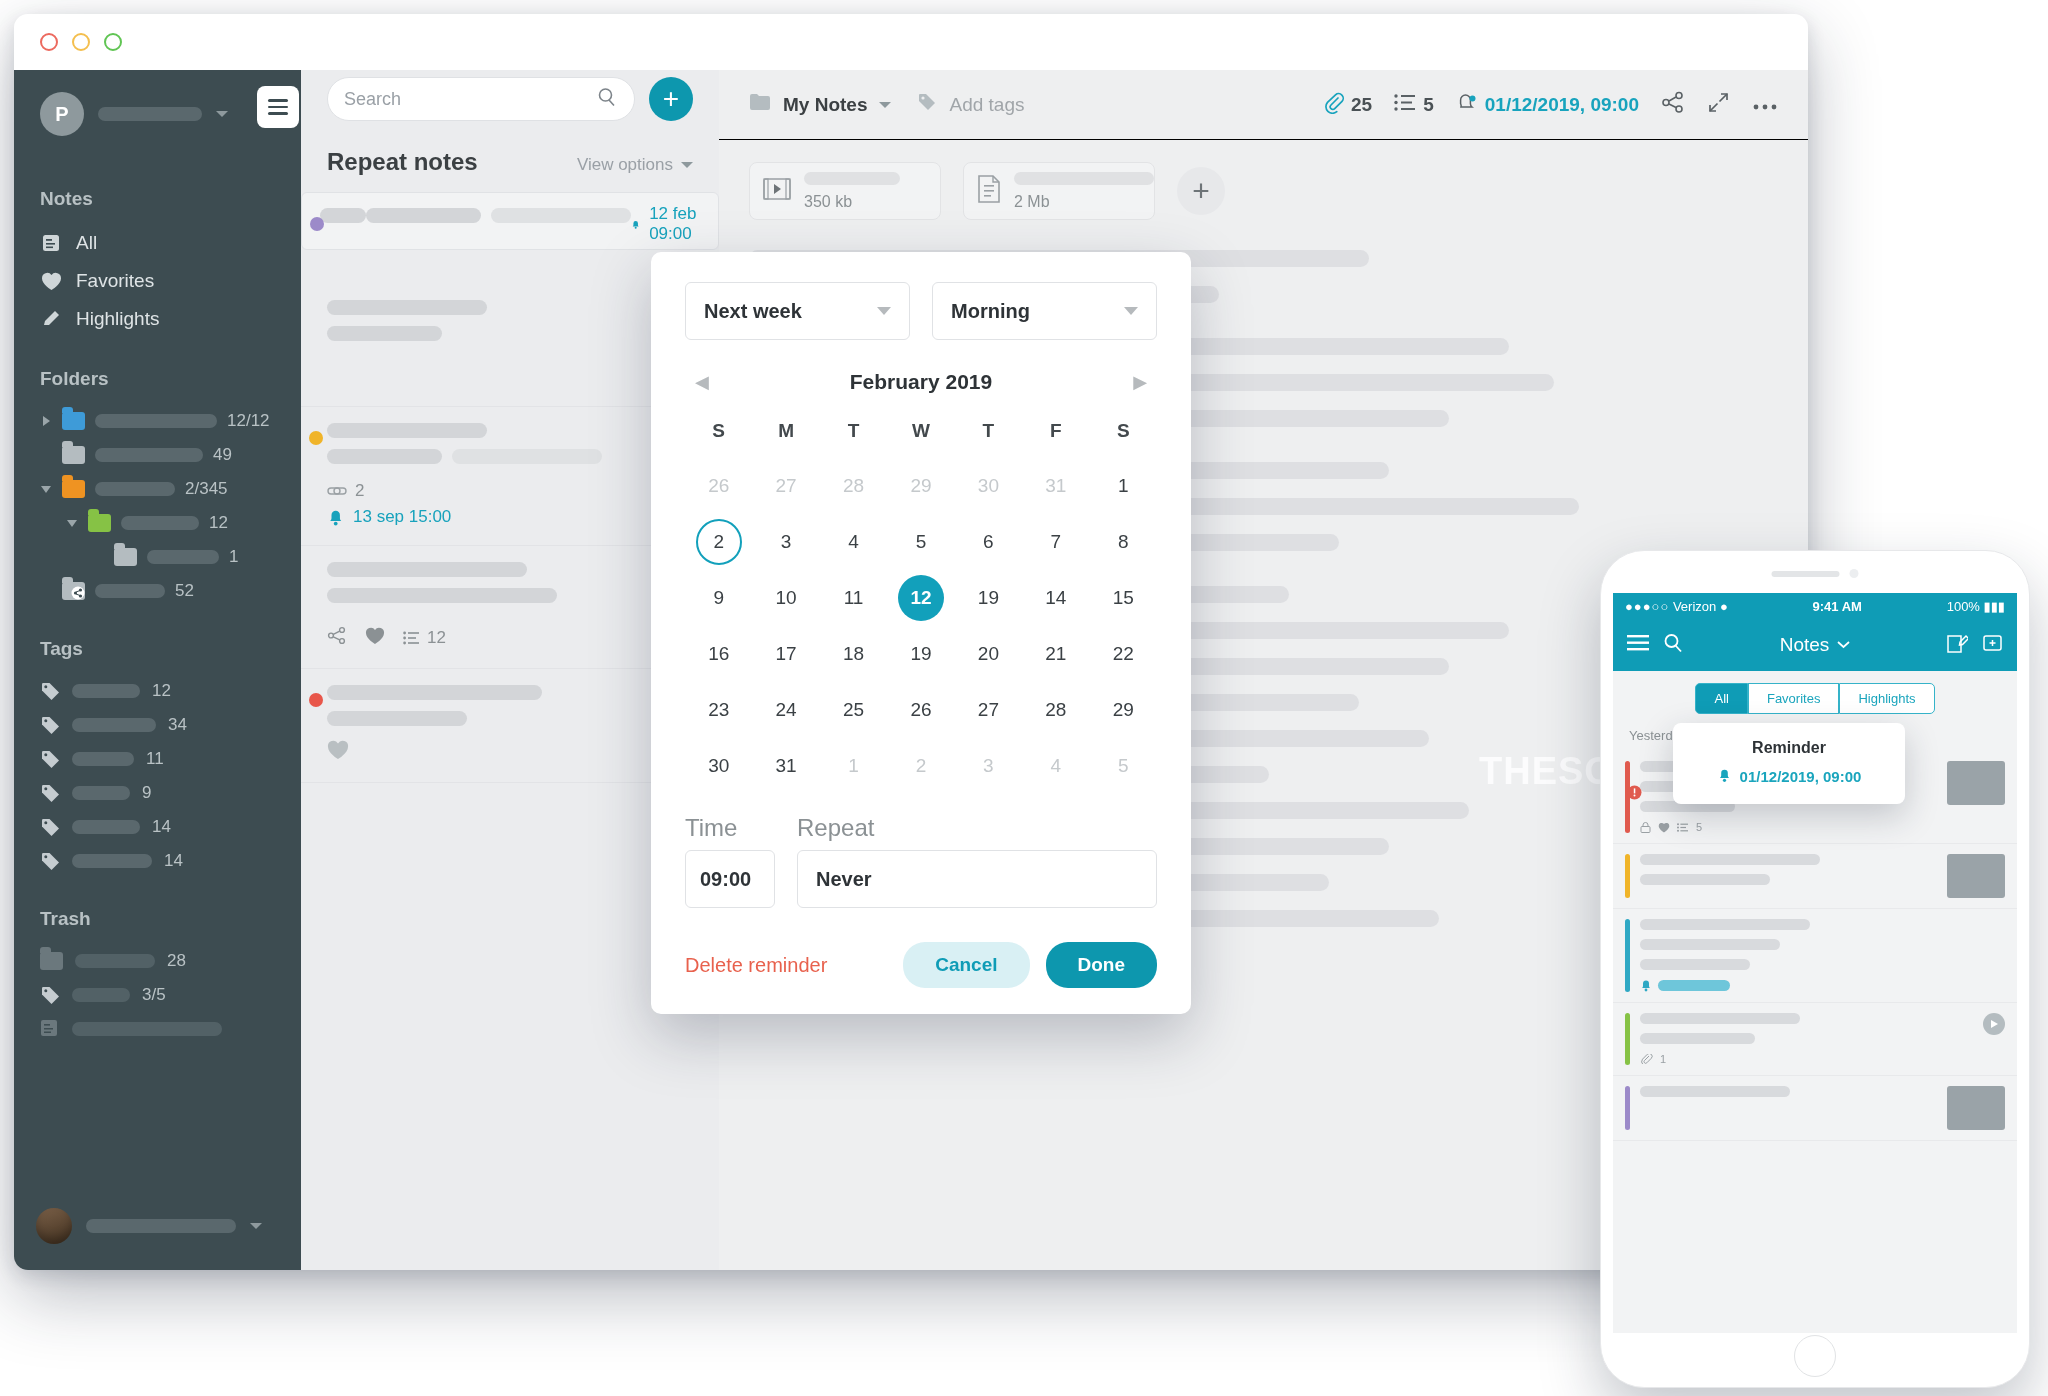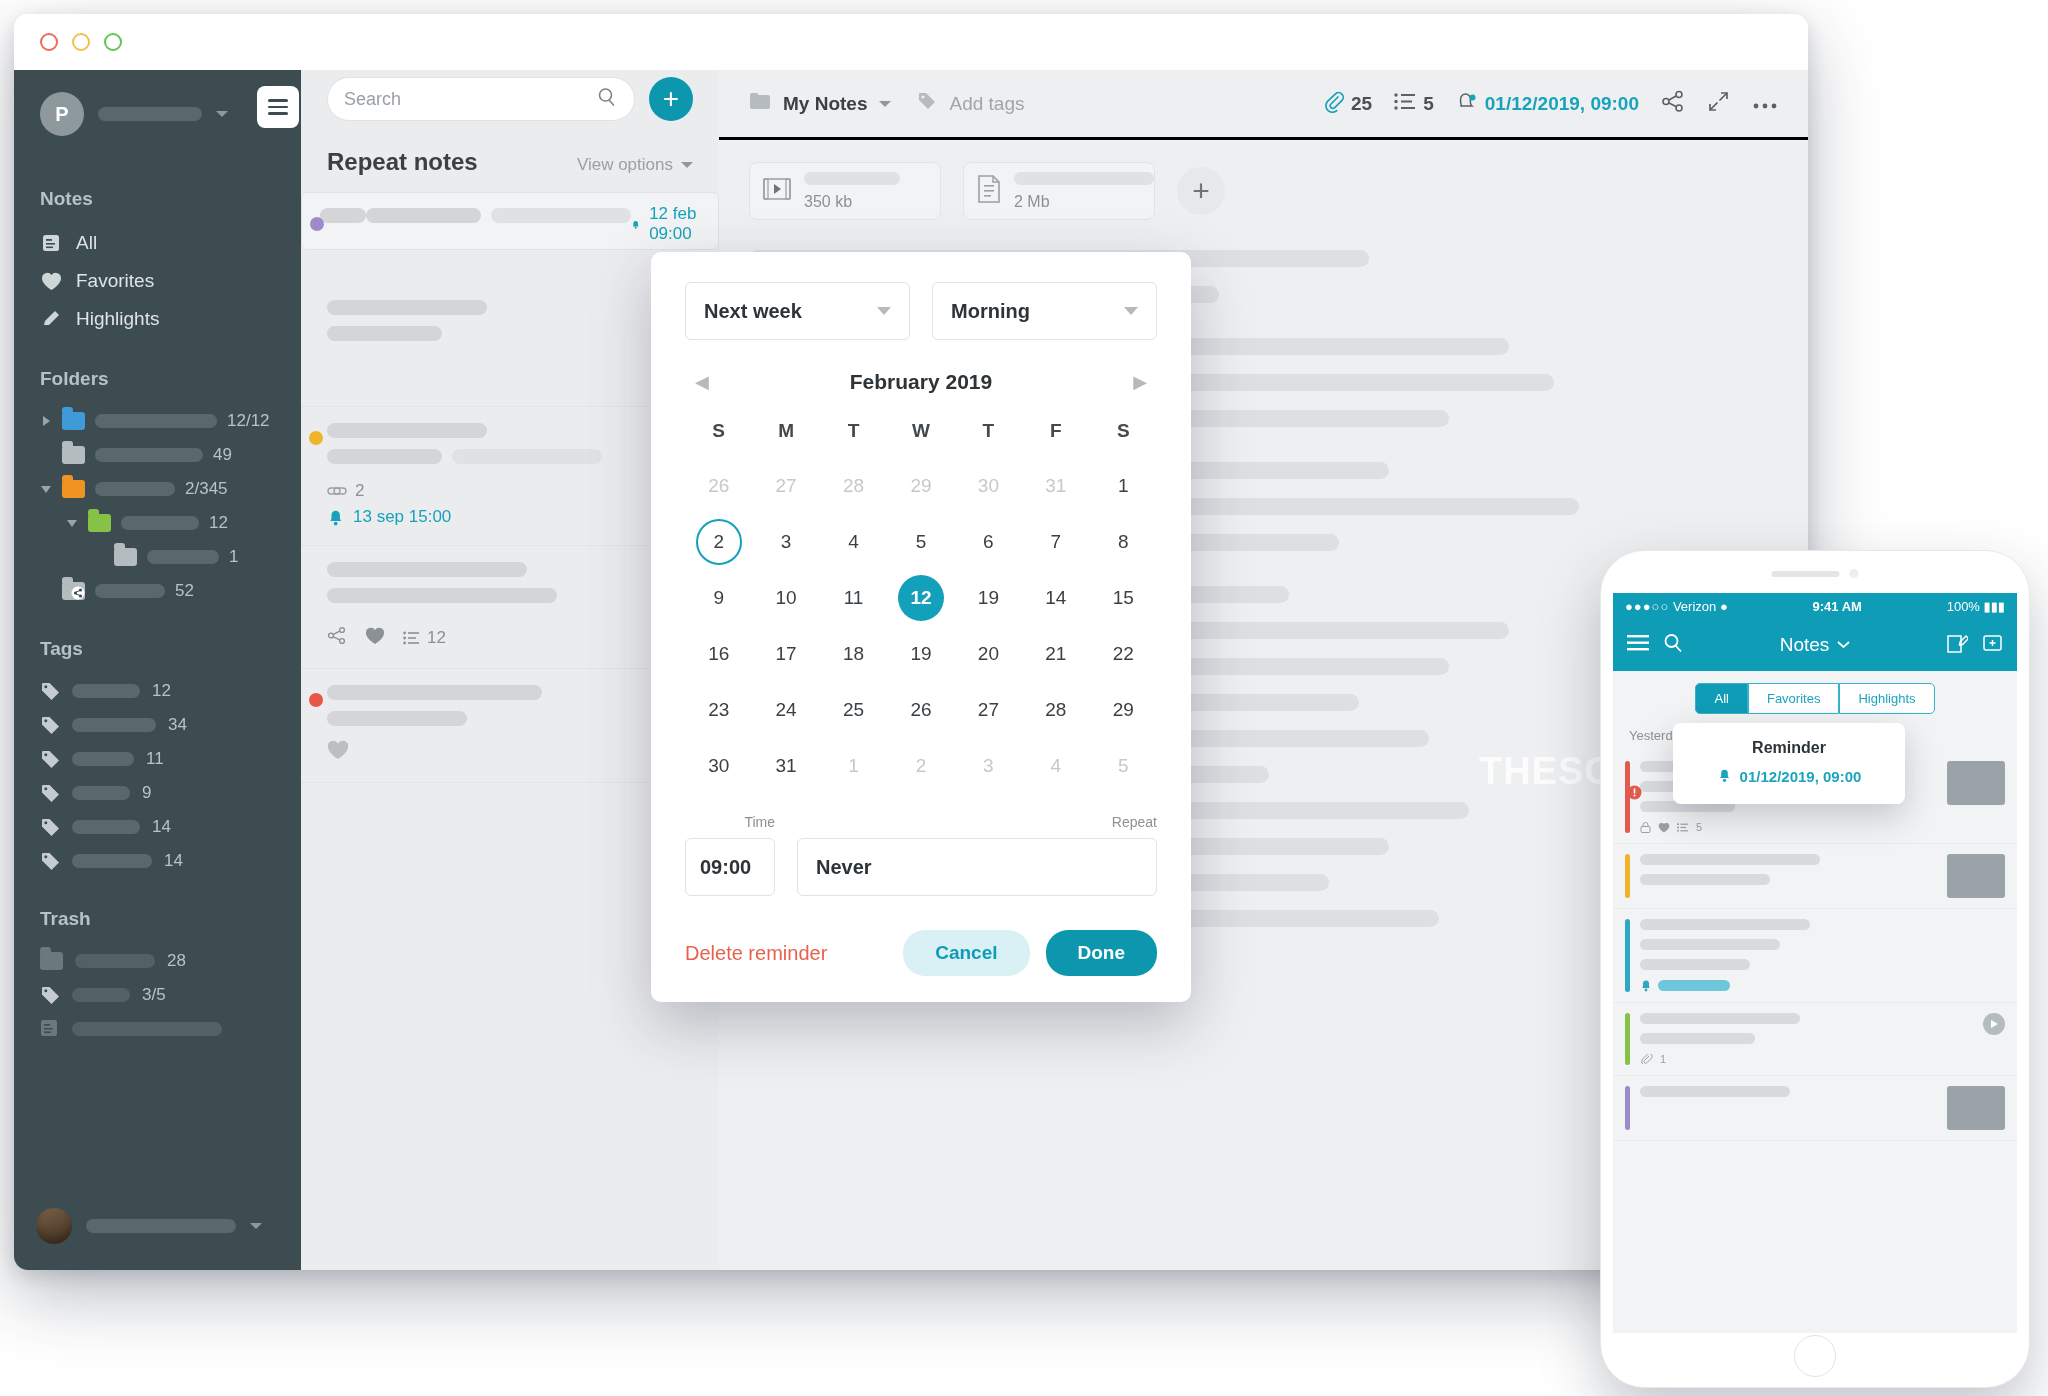--- a/index.html
+++ b/index.html
@@ -114,21 +114,21 @@
   .note-card.sel { background: #f2f3f4; }
   .bullet { position:absolute; left: 8px; top: 24px; width: 14px; height: 14px; border-radius:50%; }
   .ln { border-radius: 9px; background: #d3d5d8; height: 15px; margin-bottom: 11px; }
   .meta { display:flex; align-items:center; gap: 8px; font-size: 17px; color:#8b9194; margin-top: 6px; }
   .meta.rem { color: #17a2bc; font-weight: 500; }
 
   
   .editor { flex: 1; background: #eeeff0; position: relative; }
   .etop {
     height: 70px; display:flex; justify-content: space-between;
-    padding: 0 30px; border-bottom: 3px solid #000000;
+    padding: 0 30px; border-bottom: 1px solid #000000;
   }
   .etop-l { display:flex; align-items:center; gap: 12px; font-size: 19px; color:#3b4043; }
   .etop-l .mynotes { font-weight: bold; }
   .etop-l .addtags { color:#a0a5a9; }
   .etop-r { display:flex; align-items:center; gap: 22px; font-size: 19px; color:#4a5155; font-weight:bold; }
   .etop-r .chip { display:flex; align-items:center; gap: 6px; }
   .etop-r .rem { color:#18a3bd; }
   .attach-row { display:flex; align-items:center; gap: 22px; padding: 22px 23px 0 30px; }
   .attach {
     width: 192px; height: 58px; border: 1px solid #e2e3e5; border-radius: 8px; background:#f2f3f4;
@@ -174,21 +174,21 @@
   }
   table.cal td {
     text-align:center; font-size: 19px; color:#3b4145; height: 56px; width: 14.28%;
   }
   td .cell { width: 46px; height: 46px; margin: 0 auto; display:flex; align-items:center; justify-content:center; border-radius:50%; }
   td.muted .cell { color: #c5c9cc; }
   td .cell.today { border: 2px solid #12a0bb; }
   td .cell.active { background: #12a0bb; color:#fff; font-weight:bold; }
   .tr-row { display:flex; gap: 22px; margin-top: 20px; }
   .fl { display:flex; flex-direction:column; }
-  .fl label { font-size: 14px; color:#8b9194; margin-bottom: 8px; text-align: right; }
+  .fl label { font-size: 24px; color:#8b9194; margin-bottom: 8px; }
   .timebox {
     width: 90px; height: 58px; border:1px solid #e0e2e5; border-radius:6px;
     display:flex; align-items:center; padding:0 14px; font-size:20px; font-weight:bold; color:#2e3337;
   }
   .repbox {
     height: 58px; border:1px solid #e0e2e5; border-radius:6px;
     display:flex; align-items:center; justify-content:space-between; padding:0 18px;
     font-size:20px; font-weight:bold; color:#2e3337;
   }
   .mfoot { display:flex; align-items:center; justify-content:space-between; margin-top: 34px; }

